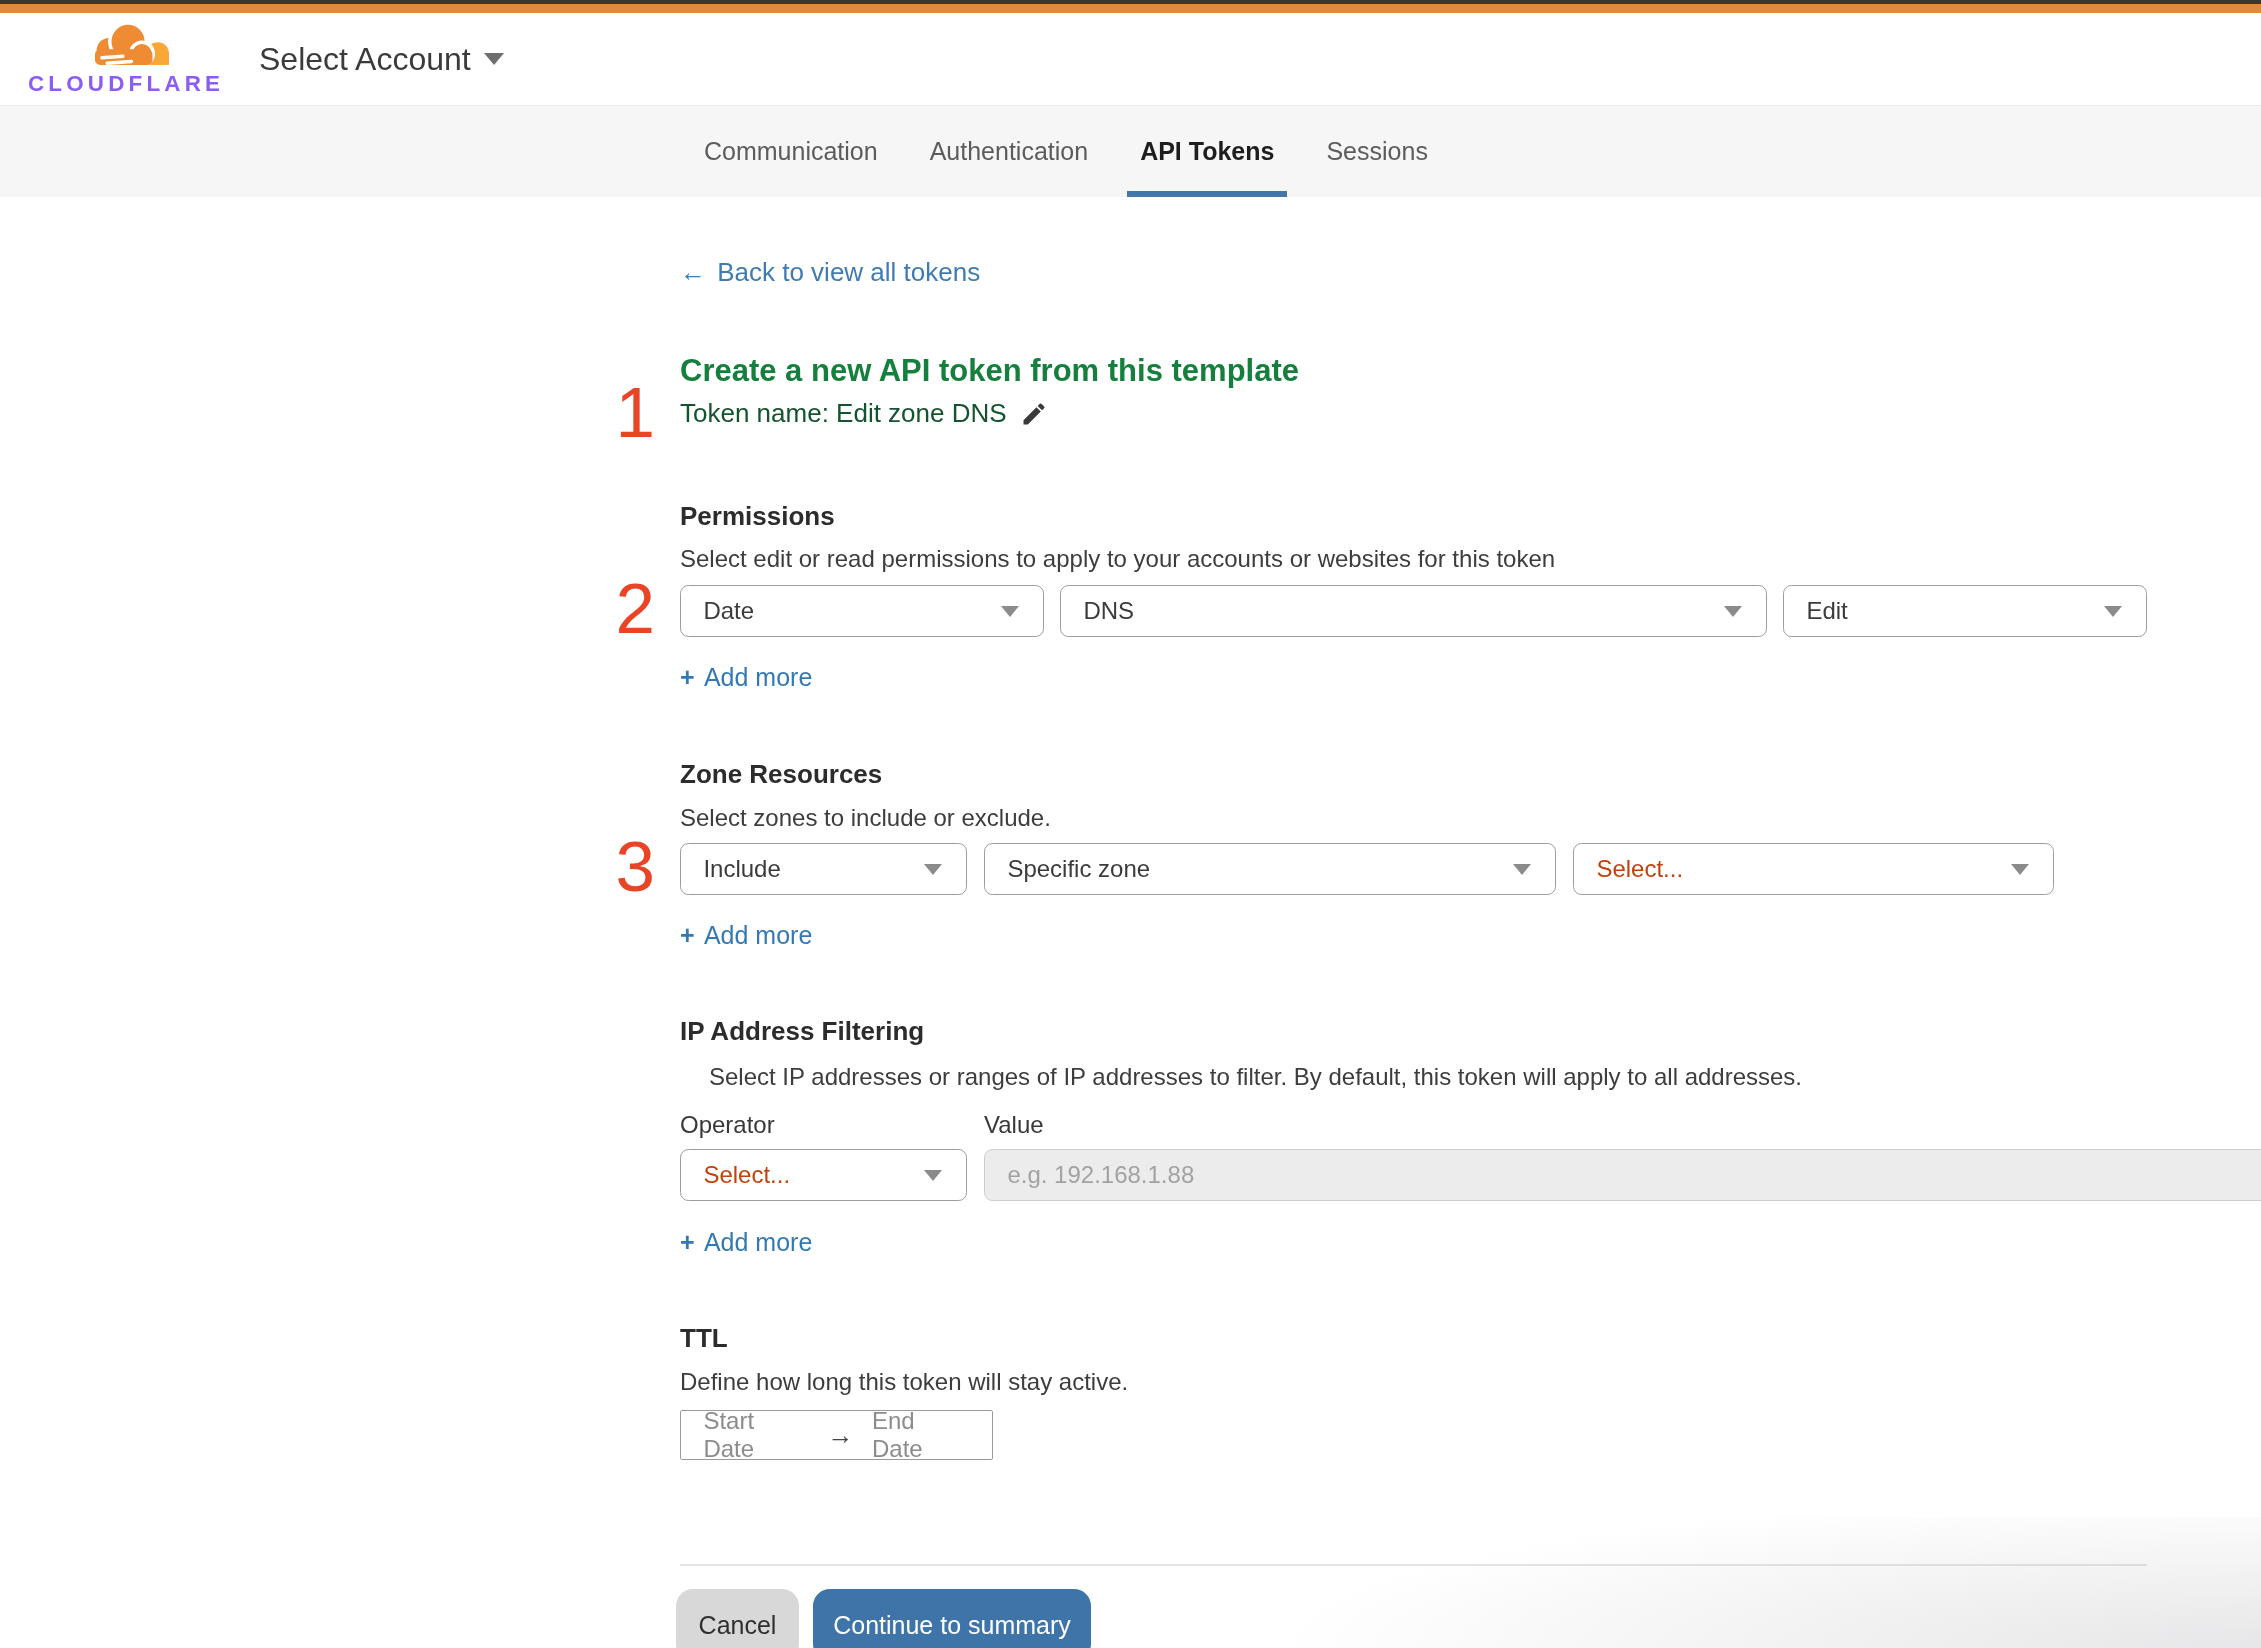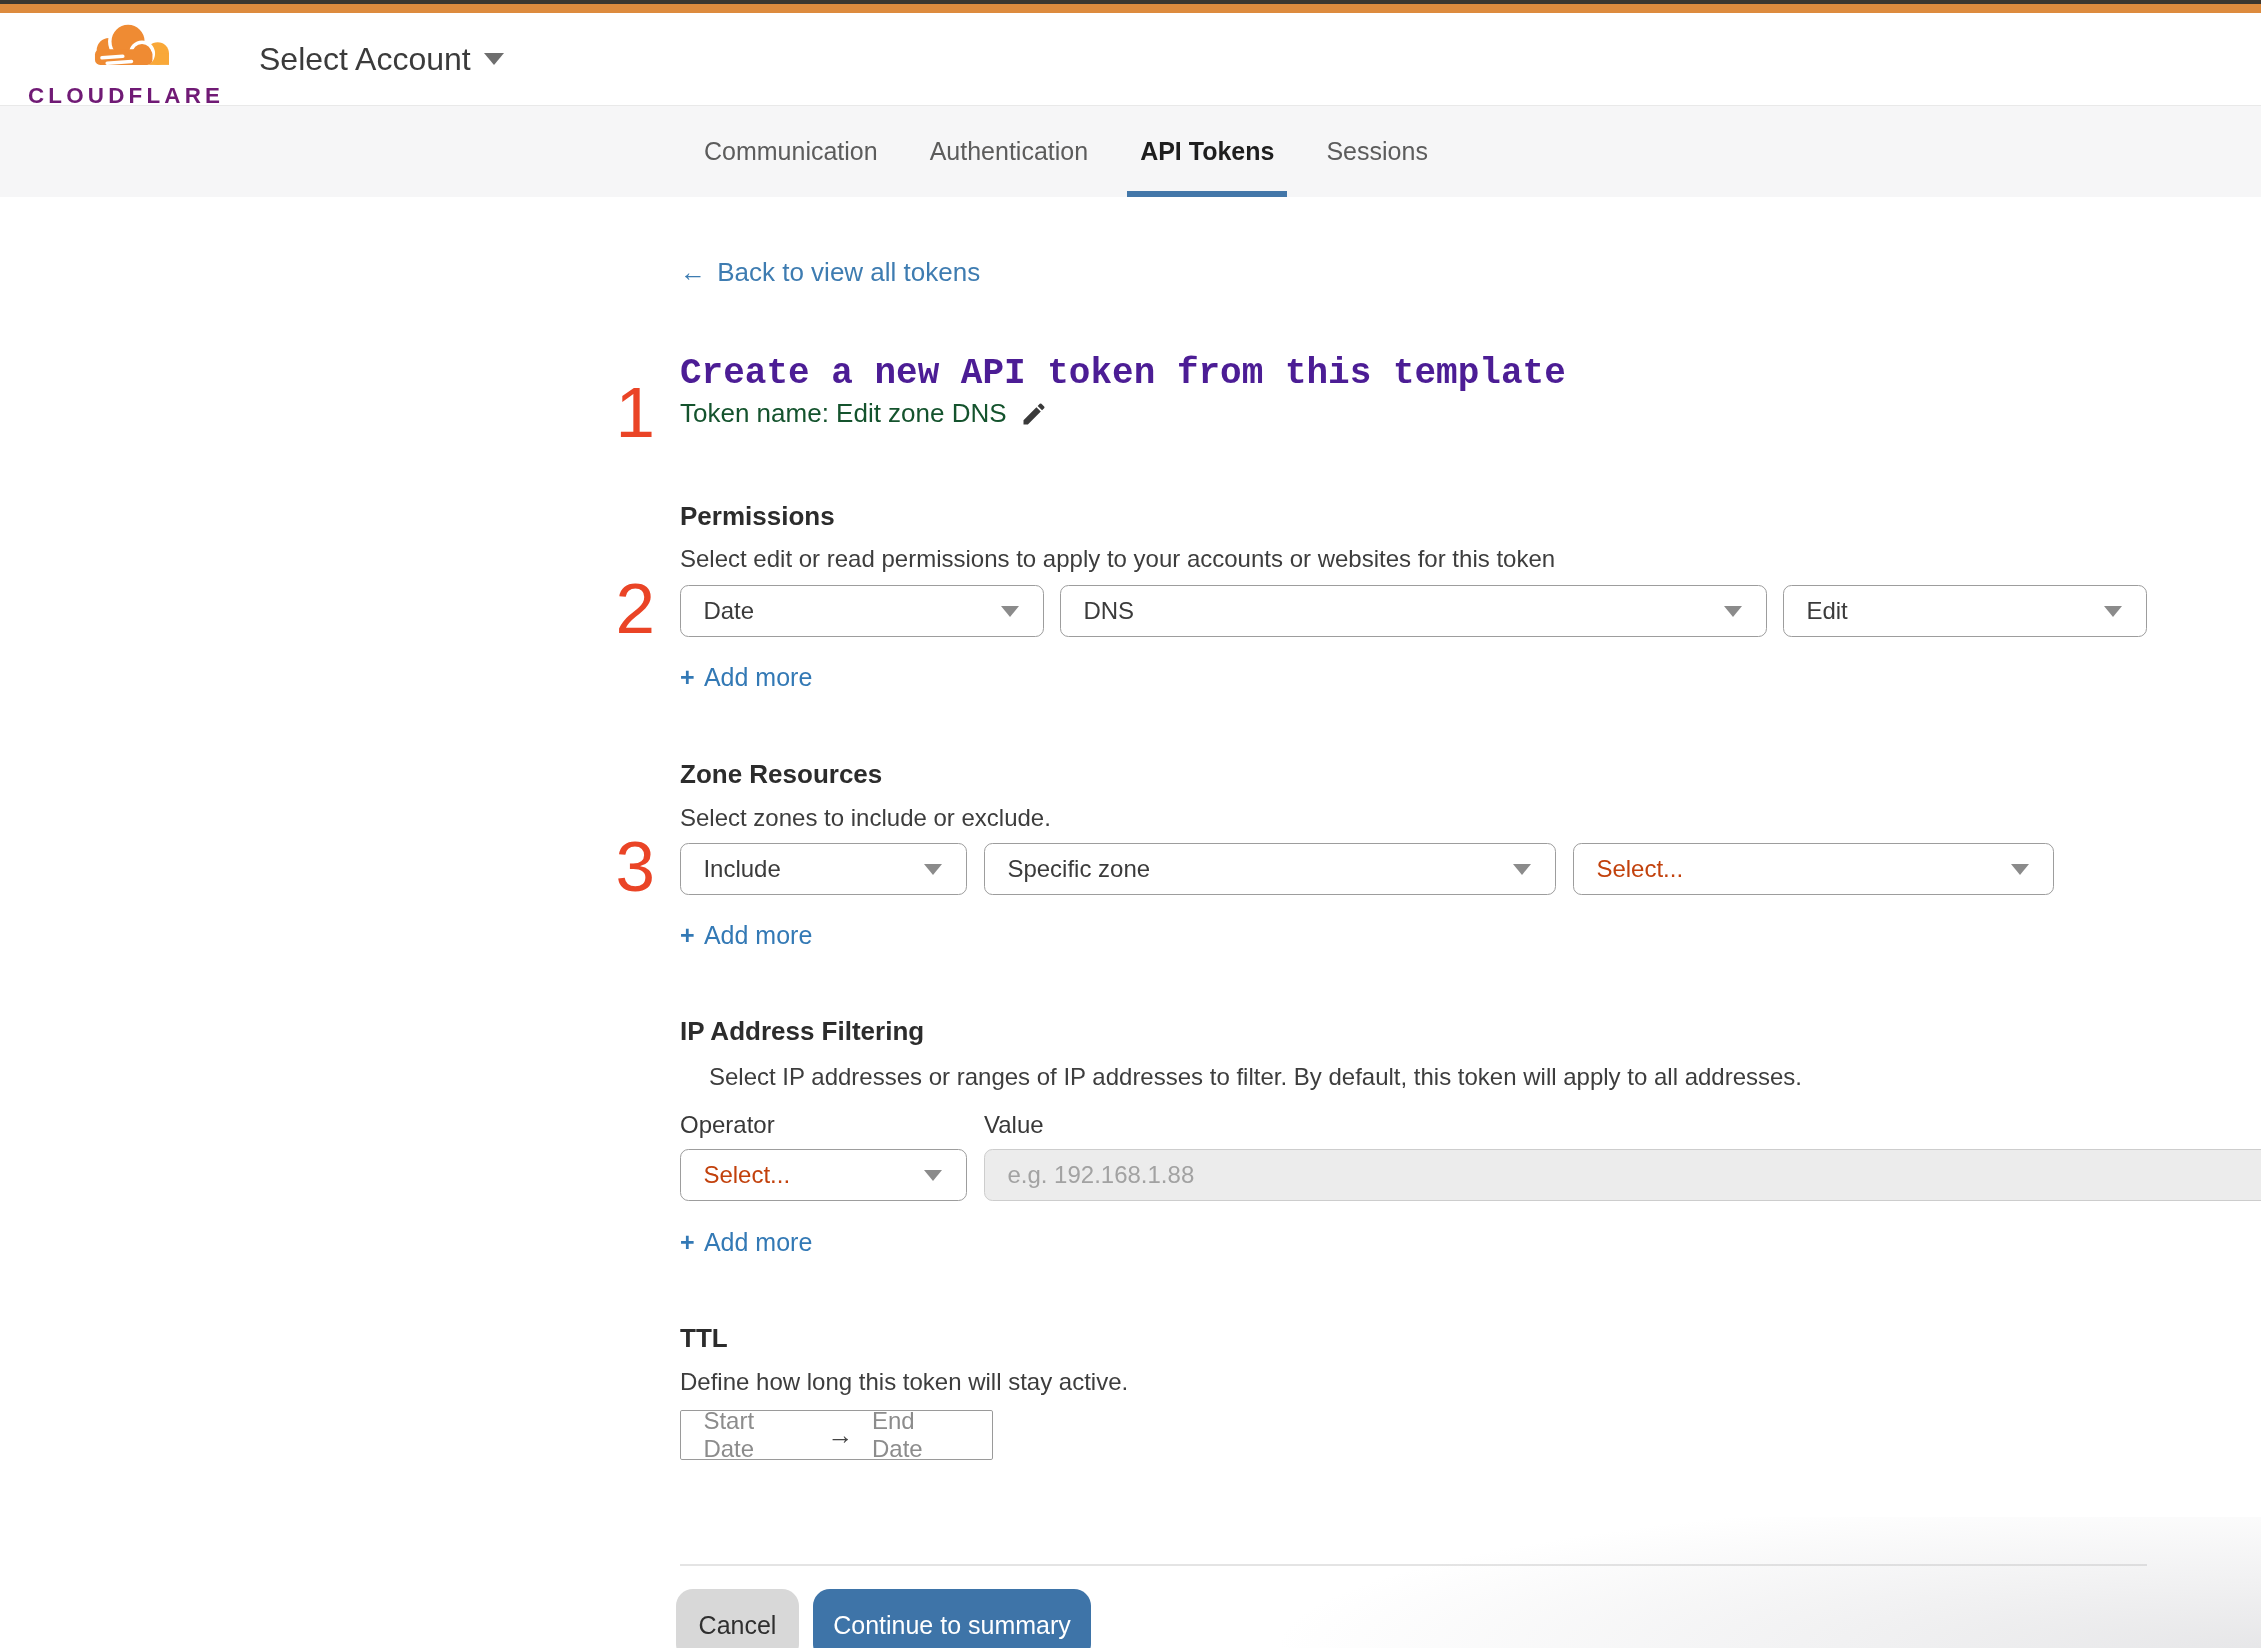--- a/index.html
+++ b/index.html
@@ -8,36 +8,36 @@
   .page { position:relative; width:2262px; height:1648px; background:#fff; overflow:hidden; }
 
   
   .strip-dark   { position:absolute; left:0; top:0; width:100%; height:3.7px;  background:#3b3730; }
   .strip-orange { position:absolute; left:0; top:3.7px; width:100%; height:9.3px; background:#dd8b3e; }
 
   
   .header { position:absolute; left:0; top:13px; width:100%; height:92px; background:#fff; }
   .logo { position:absolute; left:28px; top:3.7px; width:183px; }
   .logo-cloud { display:block; margin-left:54px; }
-  .logo-text { display:block; font-size:22.4px; font-weight:bold; letter-spacing:4.2px; color:#701a75; margin-top:12px; }
+  .logo-text { display:block; font-size:22.4px; font-weight:bold; letter-spacing:4.2px; color:#8b5cf6; margin-top:0; }
   .account { position:absolute; left:259px; top:0; height:92px; display:flex; align-items:center; gap:13px; cursor:pointer; }
   .account-label { font-size:32px; color:#3b3b3b; }
   .caret-dark { width:0; height:0; border-left:10.3px solid transparent; border-right:10.3px solid transparent; border-top:12px solid #6e6e6e; }
 
   
   .tabbar { position:absolute; left:0; top:105px; width:100%; height:92px; background:#f6f6f7; border-top:1.9px solid #e9e9e9; }
   .tabs { position:absolute; left:704px; top:0; height:100%; display:flex; gap:52px; }
   .tab { position:relative; height:100%; display:flex; align-items:center; font-size:25px; color:#5c5c5c; cursor:pointer; white-space:nowrap; }
   .tab.active { color:#1e1e1e; font-weight:bold; }
   .tab.active::after { content:""; position:absolute; left:-13px; right:-13px; bottom:0; height:5.6px; background:#4377a9; }
 
   
   .back-link { position:absolute; left:680px; top:257px; font-size:26px; color:#3e7cb1; cursor:pointer; display:flex; align-items:center; gap:11.2px; }
   .step-num { position:absolute; width:58px; text-align:right; font-size:71px; line-height:1; color:#ea4426; }
-  .h1 { position:absolute; left:680px; font-size:36px; font-weight:bold; color:#4c1d95;font-family:Liberation Mono, monospace; }
+  .h1 { position:absolute; left:680px; font-size:31px; font-weight:bold; color:#15803d; }
   .token-line { position:absolute; left:680px; top:398px; font-size:26px; color:#14532d; display:flex; align-items:center; gap:13px; }
   .sec-h { position:absolute; left:680px; font-size:26px; font-weight:bold; color:#2c2c2c; }
   .sec-p { position:absolute; left:680px; font-size:24px; color:#3d3d3d; }
   .field-label { position:absolute; font-size:24px; color:#383838; }
 
   
   .sel { position:absolute; height:52px; background:#fff; border:1.9px solid #9d9d9d; border-radius:8.4px;
          display:flex; align-items:center; padding:0 52px 0 22.4px; font-size:24px; color:#3b3b3b; cursor:pointer; }
   .sel .caret { position:absolute; right:24px; top:50%; margin-top:-4.7px; width:0; height:0;
                 border-left:9.3px solid transparent; border-right:9.3px solid transparent; border-top:11.2px solid #8b8b8b; }

